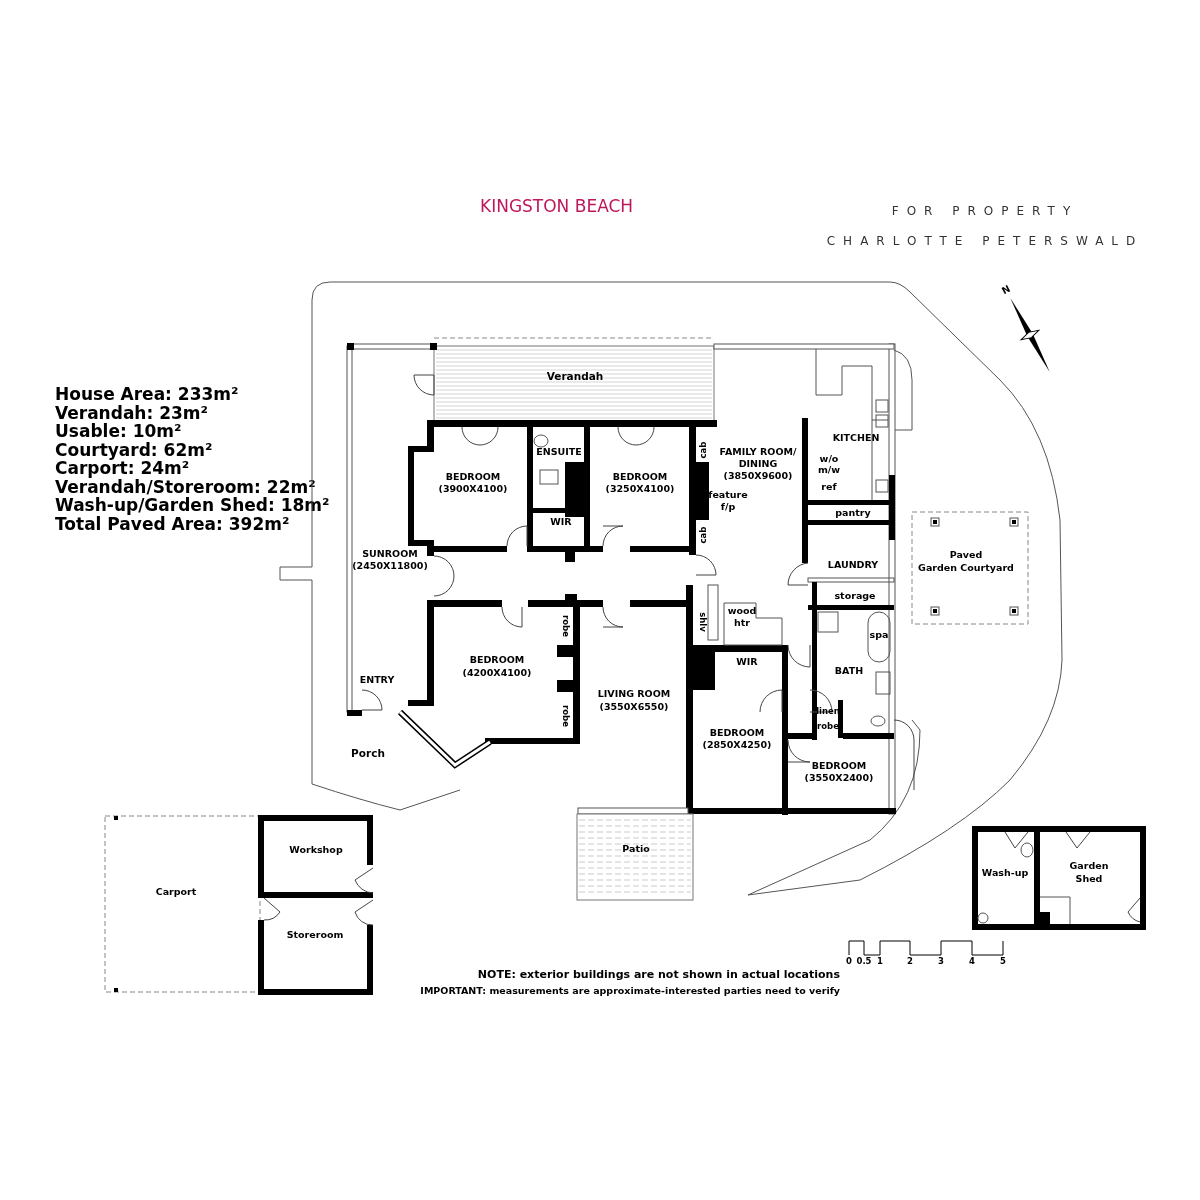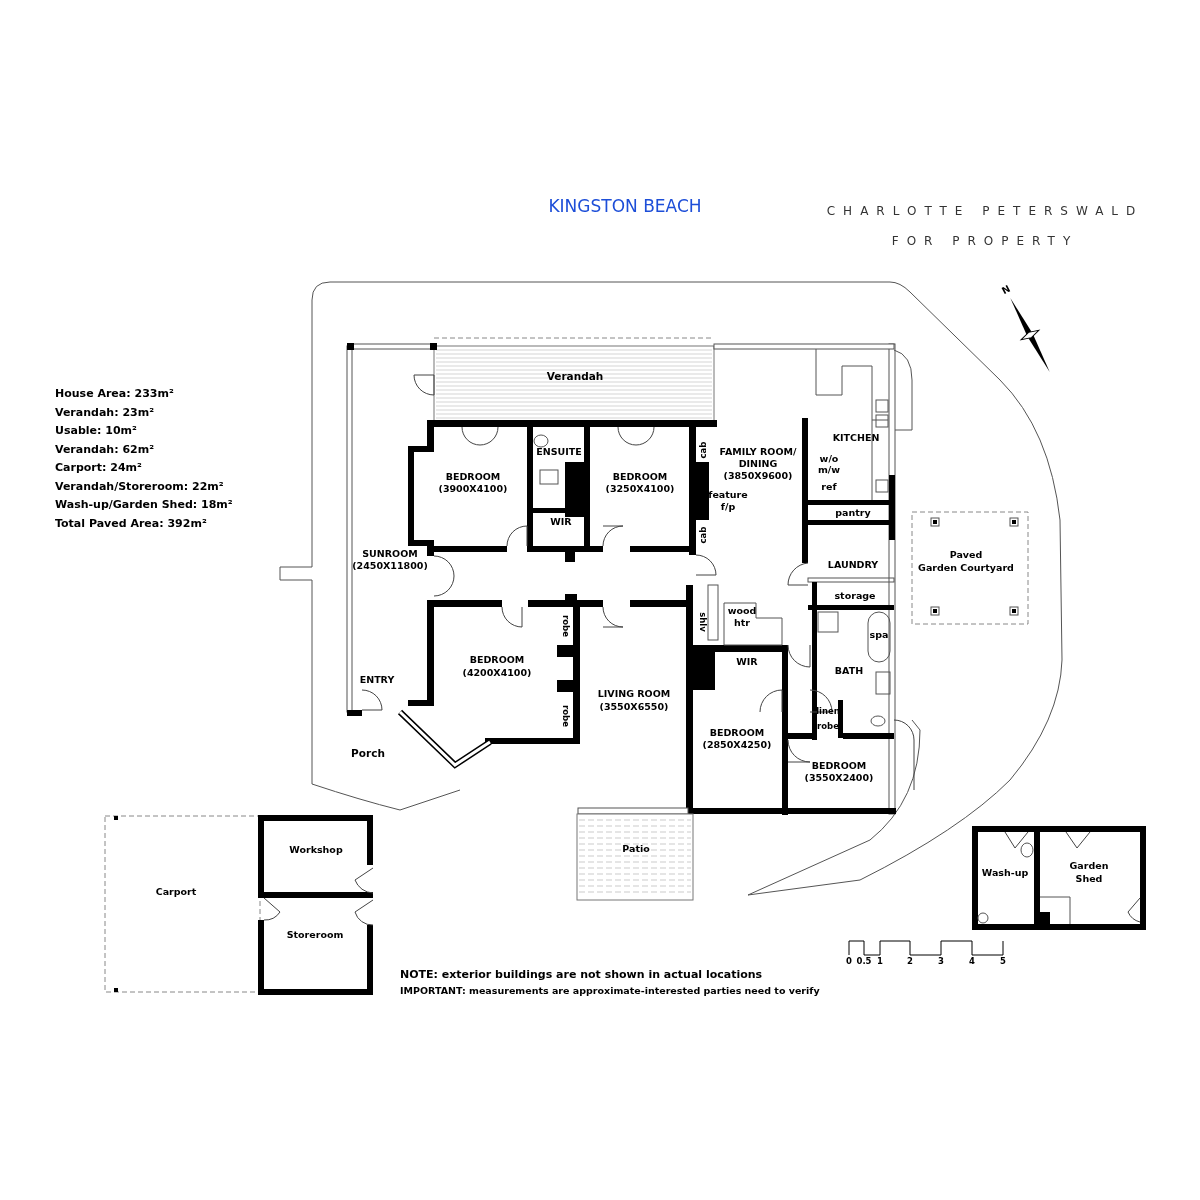--- a/index.html
+++ b/index.html
@@ -1,50 +1,50 @@
 <!DOCTYPE html>
 <html><head>
 <meta charset="utf-8">
 <style>
   html, body { margin:0; padding:0; background:#ffffff; }
   body { width:1200px; height:1200px; position:relative; overflow:hidden; font-family:"DejaVu Sans", sans-serif; color:#000; }
-  .title { position:absolute; left:480px; top:196px; width:290px; text-align:center; font-family:"DejaVu Sans", sans-serif; font-size:17px; line-height:21px; color:#1d4ed8; }
+  .title { position:absolute; left:480px; top:196px; width:290px; text-align:left; font-family:"DejaVu Sans", sans-serif; font-size:17px; line-height:21px; color:#be185d; }
   .brand { position:absolute; left:810px; top:196px; width:350px; text-align:center; font-family:"DejaVu Sans", sans-serif; font-size:12px; letter-spacing:8px; color:#333; line-height:30px; font-weight:normal; }
-  .areas { position:absolute; left:55px; top:385px; font-family:"DejaVu Sans", sans-serif; font-size:11px; line-height:18.5px; font-weight:bold; }
+  .areas { position:absolute; left:55px; top:385px; font-family:"DejaVu Sans", sans-serif; font-size:17px; line-height:18.5px; font-weight:bold; }
   .areas div { white-space:nowrap; }
   svg#plan { position:absolute; left:0; top:0; }
   .lbl { font-family:"DejaVu Sans", sans-serif; font-weight:bold; font-size:9.5px; fill:#000; text-anchor:middle; }
   .lbl-sm { font-size:8.5px; }
   .lbl-md { font-size:10.5px; }
-  .note { position:absolute; left:400px; top:966px; width:440px; text-align:left; font-family:"DejaVu Sans", sans-serif; font-weight:bold; color:#000; }
+  .note { position:absolute; left:400px; top:966px; width:440px; text-align:right; font-family:"DejaVu Sans", sans-serif; font-weight:bold; color:#000; }
   .note .n1 { font-size:11px; line-height:17px; }
   .note .n2 { font-size:9.5px; line-height:15px; }
   .wall { fill:#000; }
   .thin { fill:none; stroke:#555; stroke-width:1; }
   .dash { fill:none; stroke:#888; stroke-width:1; stroke-dasharray:5 3; }
   .win { fill:#fff; stroke:#555; stroke-width:1; }
   .door { fill:none; stroke:#444; stroke-width:1; }
 </style>
 </head>
 <body>
 
 <div class="title">
   <div>KINGSTON BEACH</div>
 </div>
 
 <div class="brand">
+  <div>FOR PROPERTY</div>
   <div>CHARLOTTE PETERSWALD</div>
-  <div>FOR PROPERTY</div>
 </div>
 
 <div class="areas">
   <div>House Area: 233m²</div>
   <div>Verandah: 23m²</div>
   <div>Usable: 10m²</div>
-  <div>Verandah: 62m²</div>
+  <div>Courtyard: 62m²</div>
   <div>Carport: 24m²</div>
   <div>Verandah/Storeroom: 22m²</div>
   <div>Wash-up/Garden Shed: 18m²</div>
   <div>Total Paved Area: 392m²</div>
 </div>
 
 <svg id="plan" width="1200" height="1200" viewBox="0 0 1200 1200">
 
   <path class="thin" d="M312,300 Q312,282 330,282 L890,282 Q900,282 910,292 L1000,380 Q1050,430 1060,520 L1062,660 Q1060,720 1010,780 Q960,830 860,880 L748,895 L870,840 Q920,800 920,730 L912,720"></path>
   <path class="thin" d="M312,300 L312,567 L280,567 L280,580 L312,580 L312,784 Q360,800 400,810 L460,790"></path>

